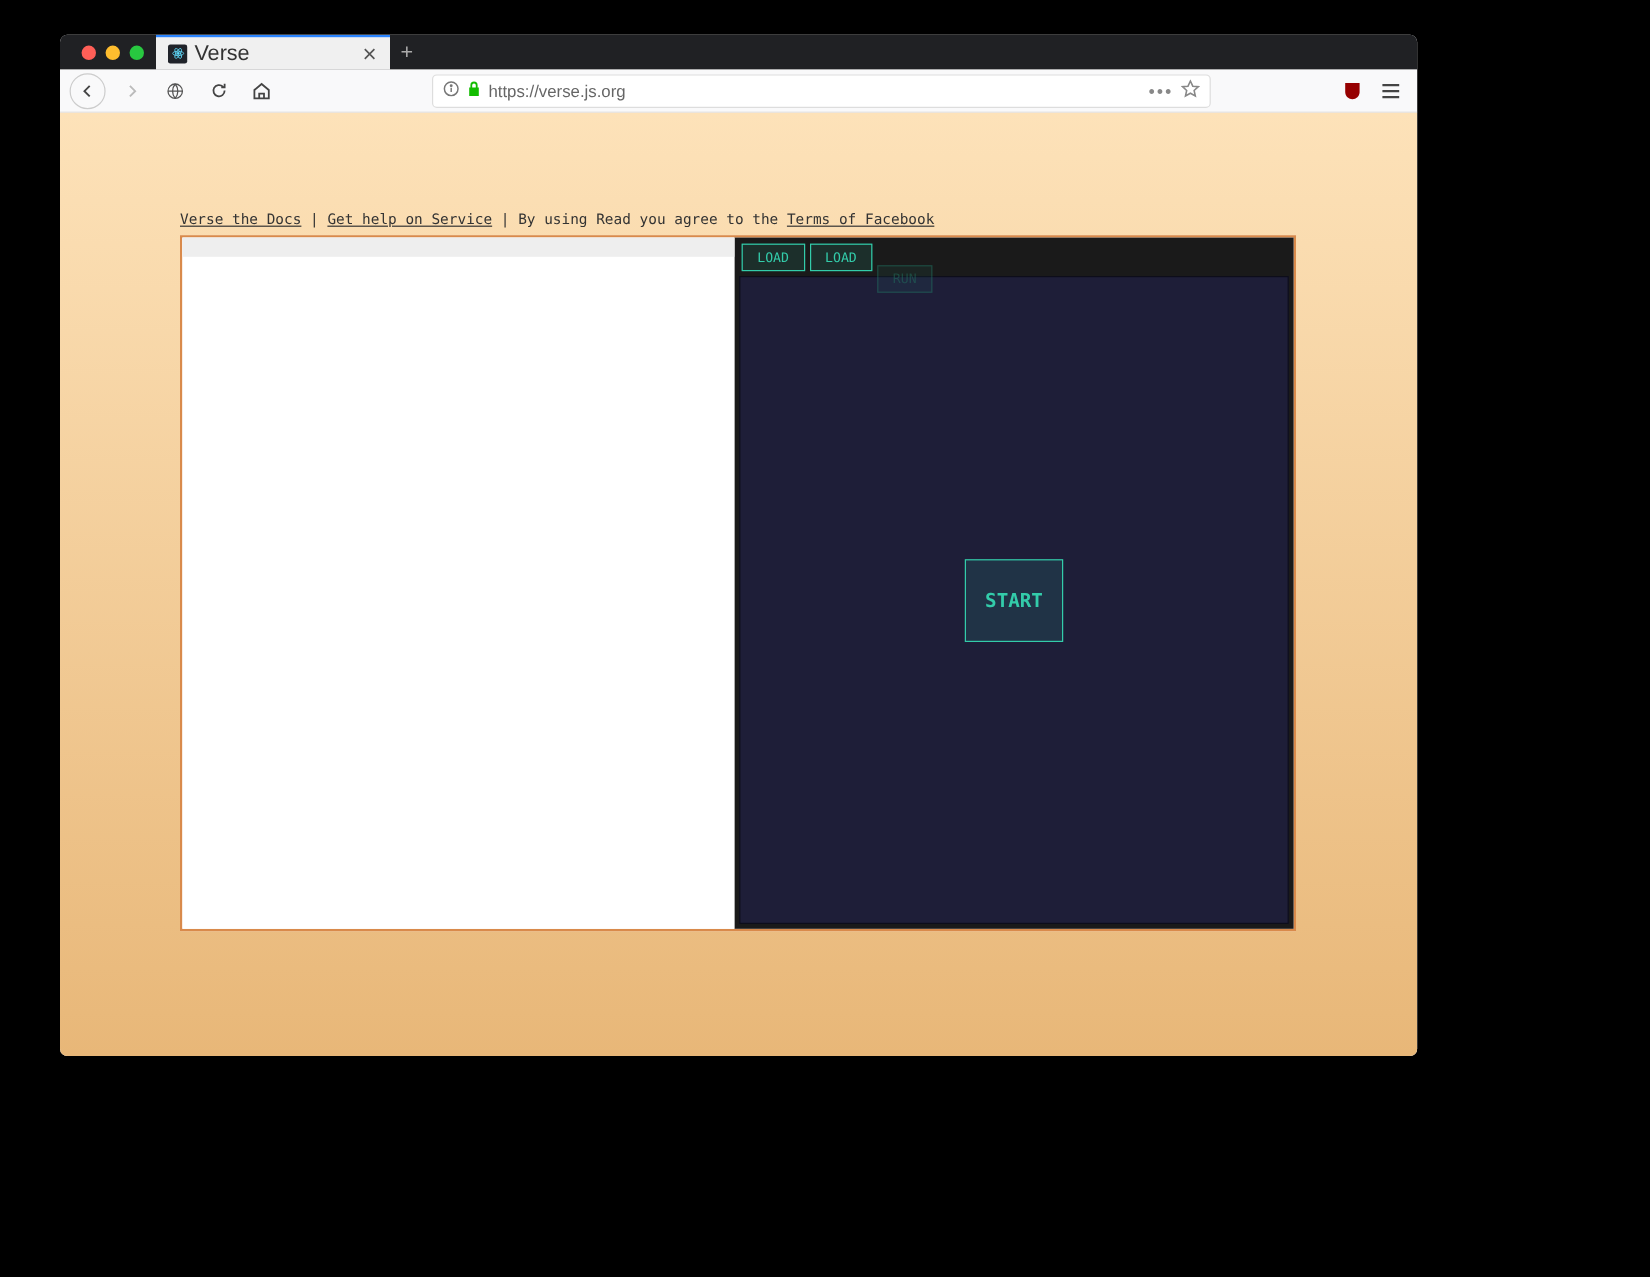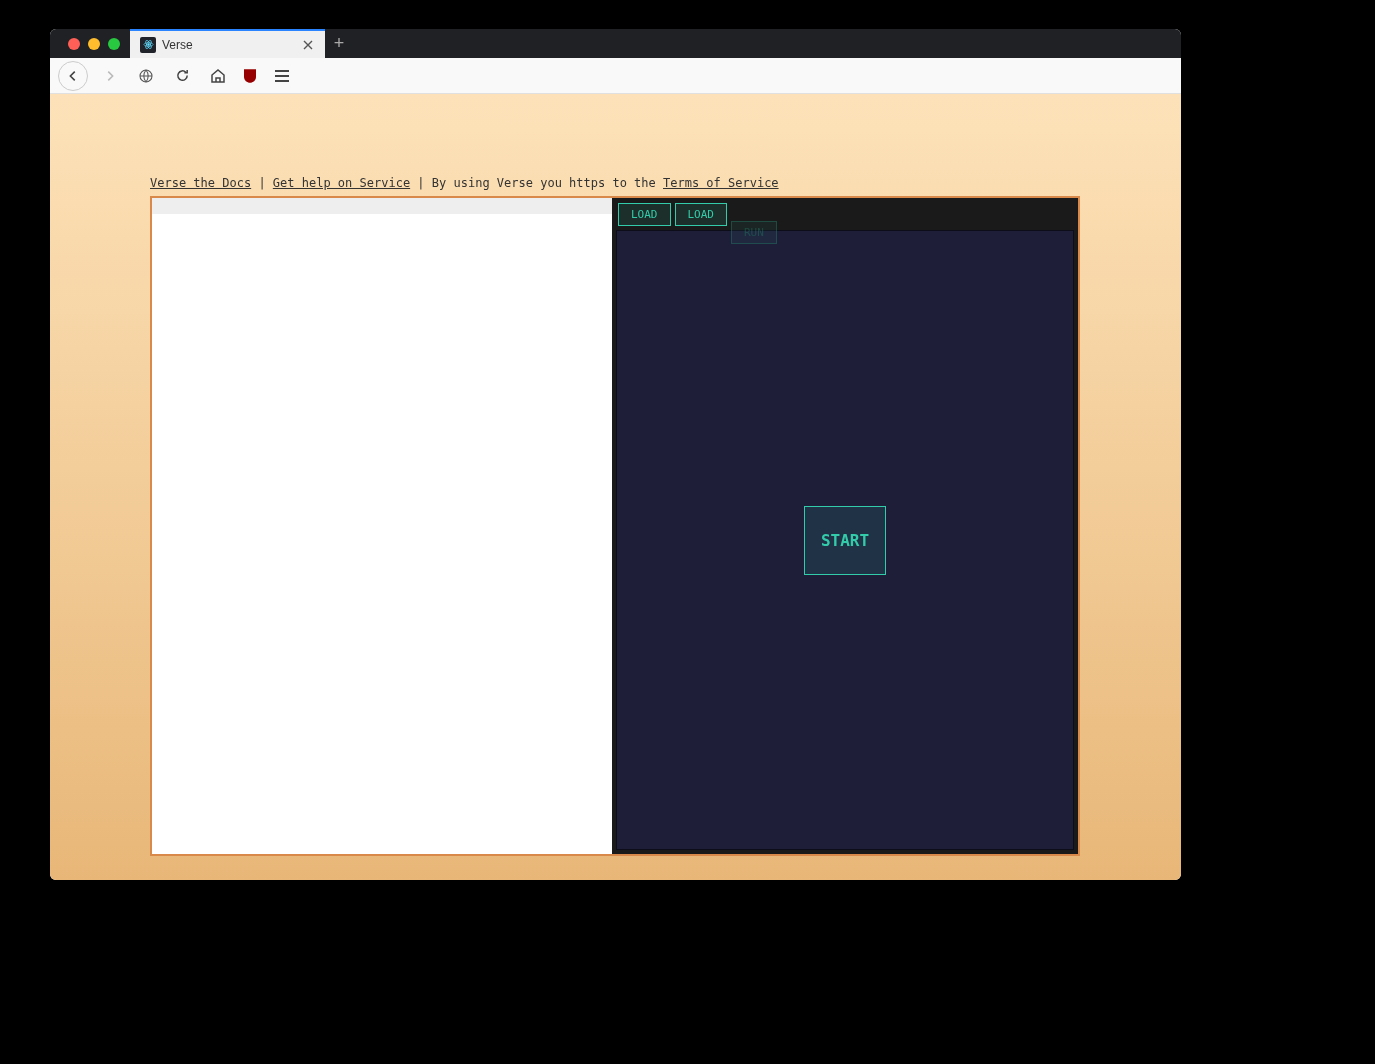--- a/index.html
+++ b/index.html
@@ -40,21 +40,21 @@
   .tl { width: 12px; height: 12px; border-radius: 50%; }
   .tl.red { background: #ff5f57; }
   .tl.yel { background: #ffbd2e; }
   .tl.grn { background: #28c840; }
   .tab {
     display: flex;
     align-items: center;
     gap: 8px;
     background: #f0f0f0;
     color: #333;
-    font-size: 12px;
+    font-size: 18px;
     padding: 0 10px;
     border-top: 2px solid #2a84ff;
     min-width: 195px;
     justify-content: space-between;
   }
   .tab .left { display: flex; align-items: center; gap: 6px; }
   .favicon {
     width: 16px; height: 16px;
     background: #20232a;
     border-radius: 2px;
@@ -145,21 +145,21 @@
     color: #333;
     margin-bottom: 6px;
   }
   .links-line a {
     color: #333;
     text-decoration: underline;
   }
   .app-frame {
     border: 2px solid #d98a4b;
     display: flex;
-    height: 660px;
+    height: 580px;
     background: #fff;
   }
   .editor-pane {
     width: 460px;
     background: #fff;
     position: relative;
   }
   .editor-gutter {
     position: absolute;
     top: 0; left: 0; right: 0;
@@ -267,38 +267,59 @@
       <svg width="15" height="15" viewBox="0 0 16 16" fill="none" stroke="#444" stroke-width="1.6">
           <path d="M13 8a5 5 0 11-1.5-3.5M13 2v3h-3"></path>
         </svg>
     </div>
     <div class="nav-btn">
       <svg width="16" height="16" viewBox="0 0 16 16" fill="none" stroke="#444" stroke-width="1.5">
           <path d="M2 7l6-5 6 5v7H2z M6 14v-4h4v4"></path>
         </svg>
     </div>
 
+    <div class="urlbar">
+      <span>
+        <svg width="14" height="14" viewBox="0 0 16 16" fill="none" stroke="#777" stroke-width="1.4">
+            <circle cx="8" cy="8" r="6.5"></circle>
+            <circle cx="8" cy="5" r=".7" fill="#777"></circle>
+            <path d="M8 7v4"></path>
+          </svg>
+      </span>
+      <span class="lock">
+        <svg width="12" height="14" viewBox="0 0 12 14" fill="#12bc00">
+            <path d="M3 6V4a3 3 0 016 0v2h1v7H2V6h1zm1.5 0h3V4a1.5 1.5 0 00-3 0v2z"></path>
+          </svg>
+      </span>
+      <span class="url">https://verse.js.org</span>
+      <span class="dots">•••</span>
+      <span class="star">
+        <svg width="16" height="16" viewBox="0 0 16 16" fill="none" stroke="#888" stroke-width="1.3">
+            <path d="M8 1.5l2 4.3 4.6.4-3.5 3.2 1 4.6L8 11.7 3.9 14l1-4.6L1.4 6.2l4.6-.4z"></path>
+          </svg>
+      </span>
+    </div>
 
     <div class="ext-icon">
       <svg width="18" height="18" viewBox="0 0 24 24" fill="#960000">
           <path d="M4 3h16v10c0 5-4 8-8 8s-8-3-8-8V3z"></path>
         </svg>
     </div>
     <div class="menu-btn">
       <svg width="16" height="14" viewBox="0 0 16 14" stroke="#444" stroke-width="1.8">
           <path d="M1 2h14M1 7h14M1 12h14"></path>
         </svg>
     </div>
   </div>
 
   <div class="viewport">
     <div class="page-wrap">
 
       <div class="links-line">
-        <a href="#">Verse the Docs</a><span> | </span><a href="#">Get help on Service</a><span> | </span><span>By using Verse you https to the </span><a href="#">Terms of Service</a>
+        <a href="#">Verse the Docs</a><span> | </span><a href="#">Get help on Service</a><span> | </span><span>By using Read you agree to the </span><a href="#">Terms of Facebook</a>
       </div>
 
       <div class="app-frame">
         <div class="editor-pane">
           <div class="editor-gutter"></div>
         </div>
         <div class="run-pane">
           <div class="run-toolbar">
             <button class="run-btn">LOAD</button>
             <button class="run-btn">LOAD</button>

